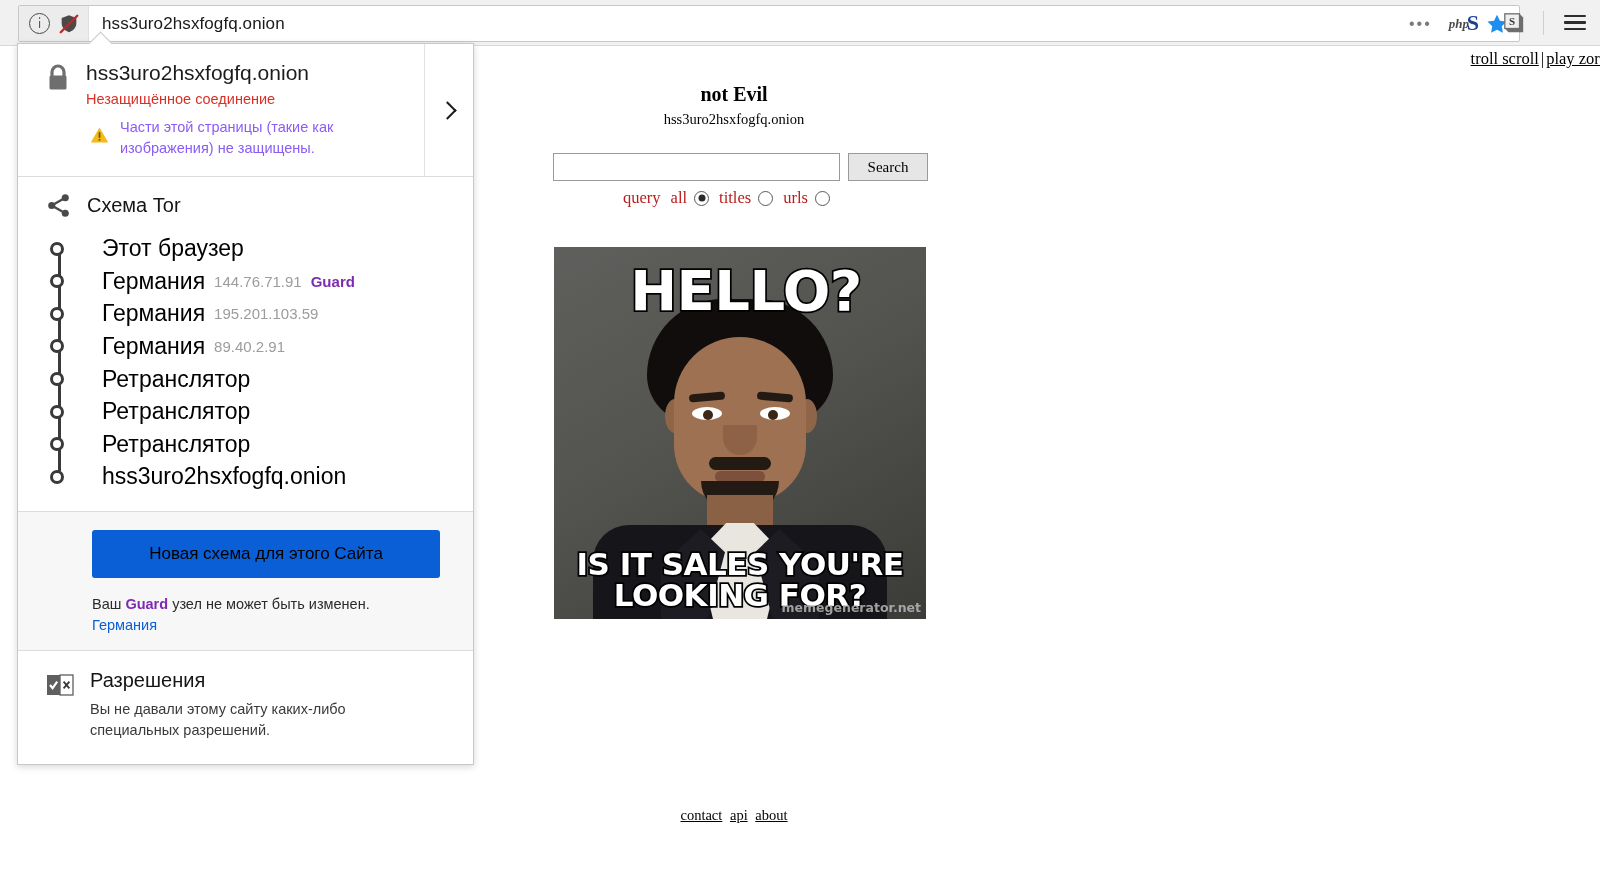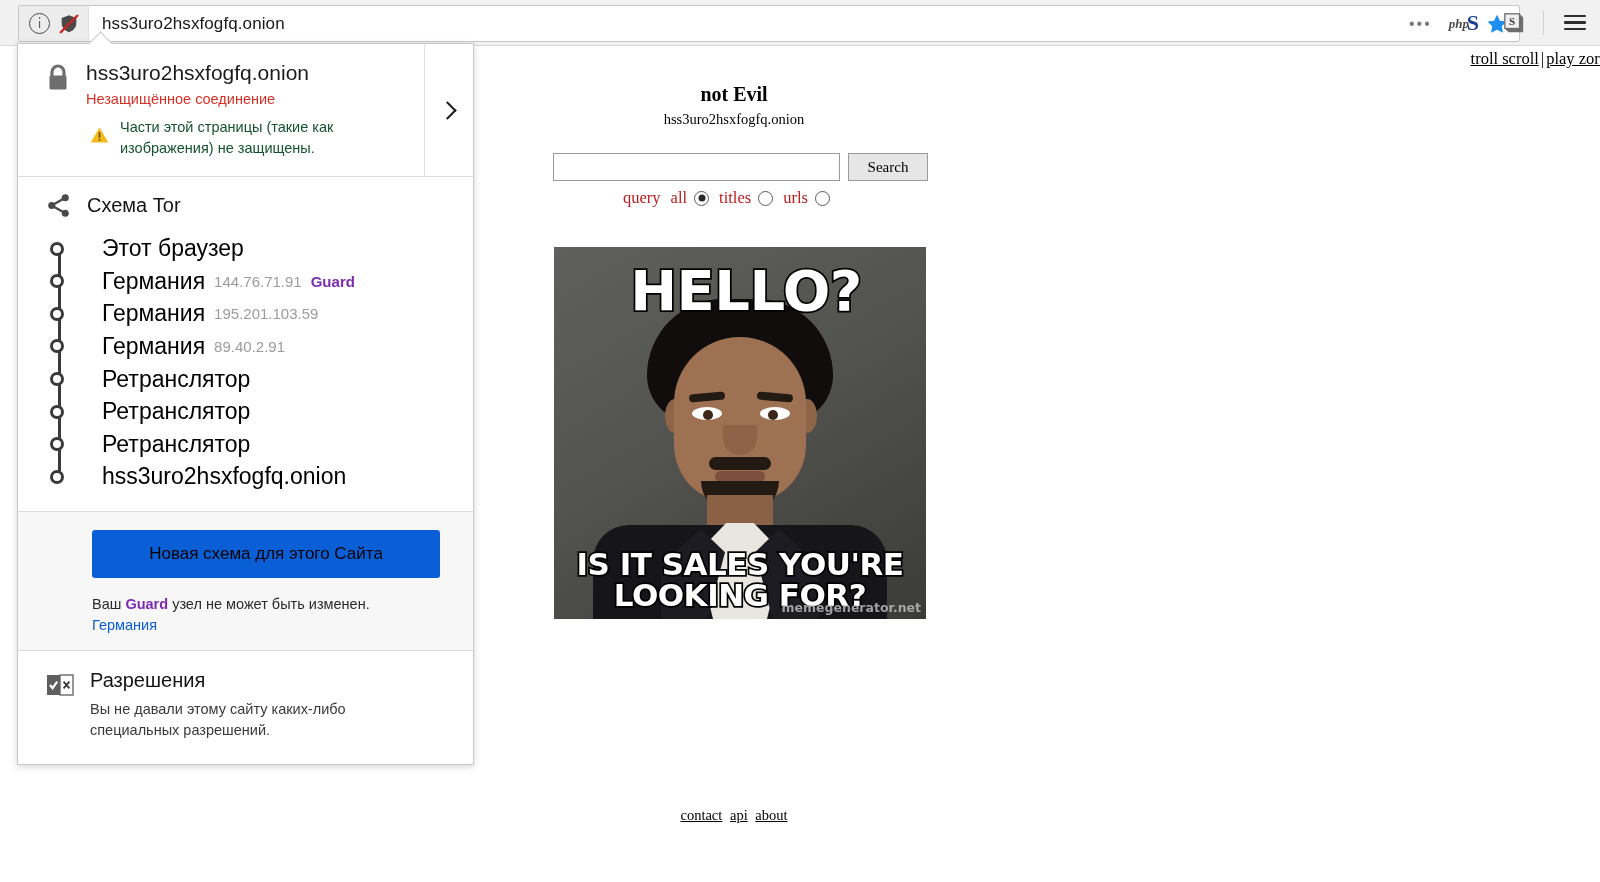--- a/index.html
+++ b/index.html
@@ -204,21 +204,21 @@
   }
   .mixed-row {
     display: flex;
     gap: 11px;
     align-items: flex-start;
     padding-left: 4px;
   }
   .warn-icon { width: 19px; height: 18px; flex: none; margin-top: 9px; }
   .mixed-text {
     font-size: 14.5px;
-    color: #14532d;
+    color: #8b5cf6;
     line-height: 1.42;
     max-width: 280px;
   }
   .sec-chevron {
     position: absolute;
     right: 0; top: 0;
     width: 48px;
     height: 100%;
     border-left: 1px solid #e2e2e2;
     display: flex;

